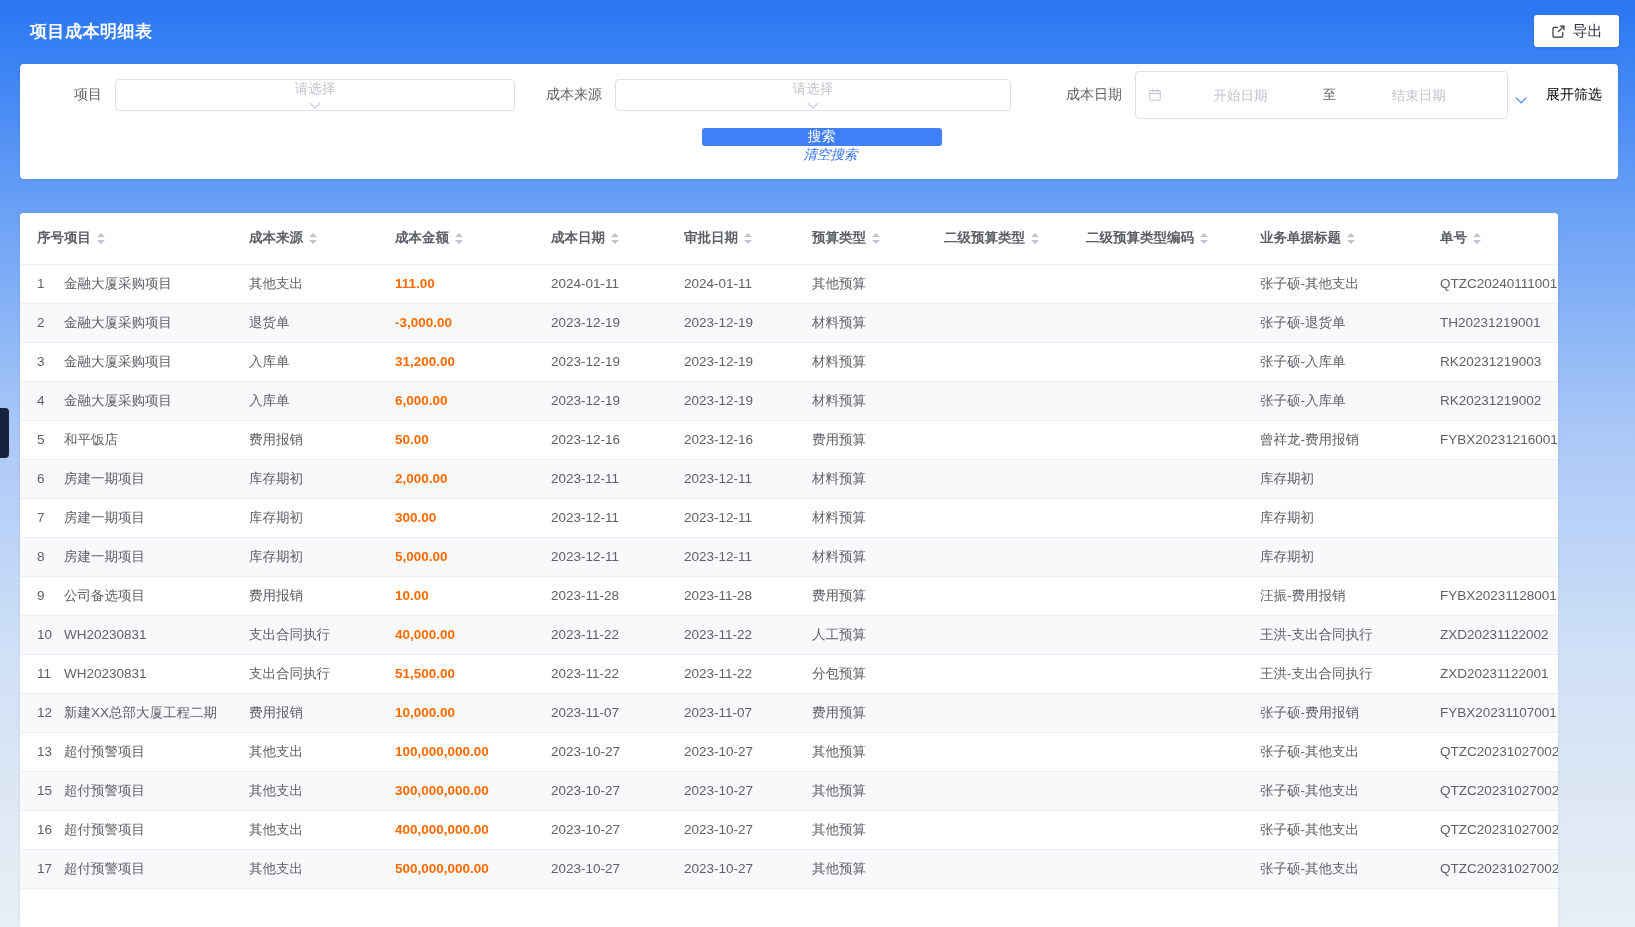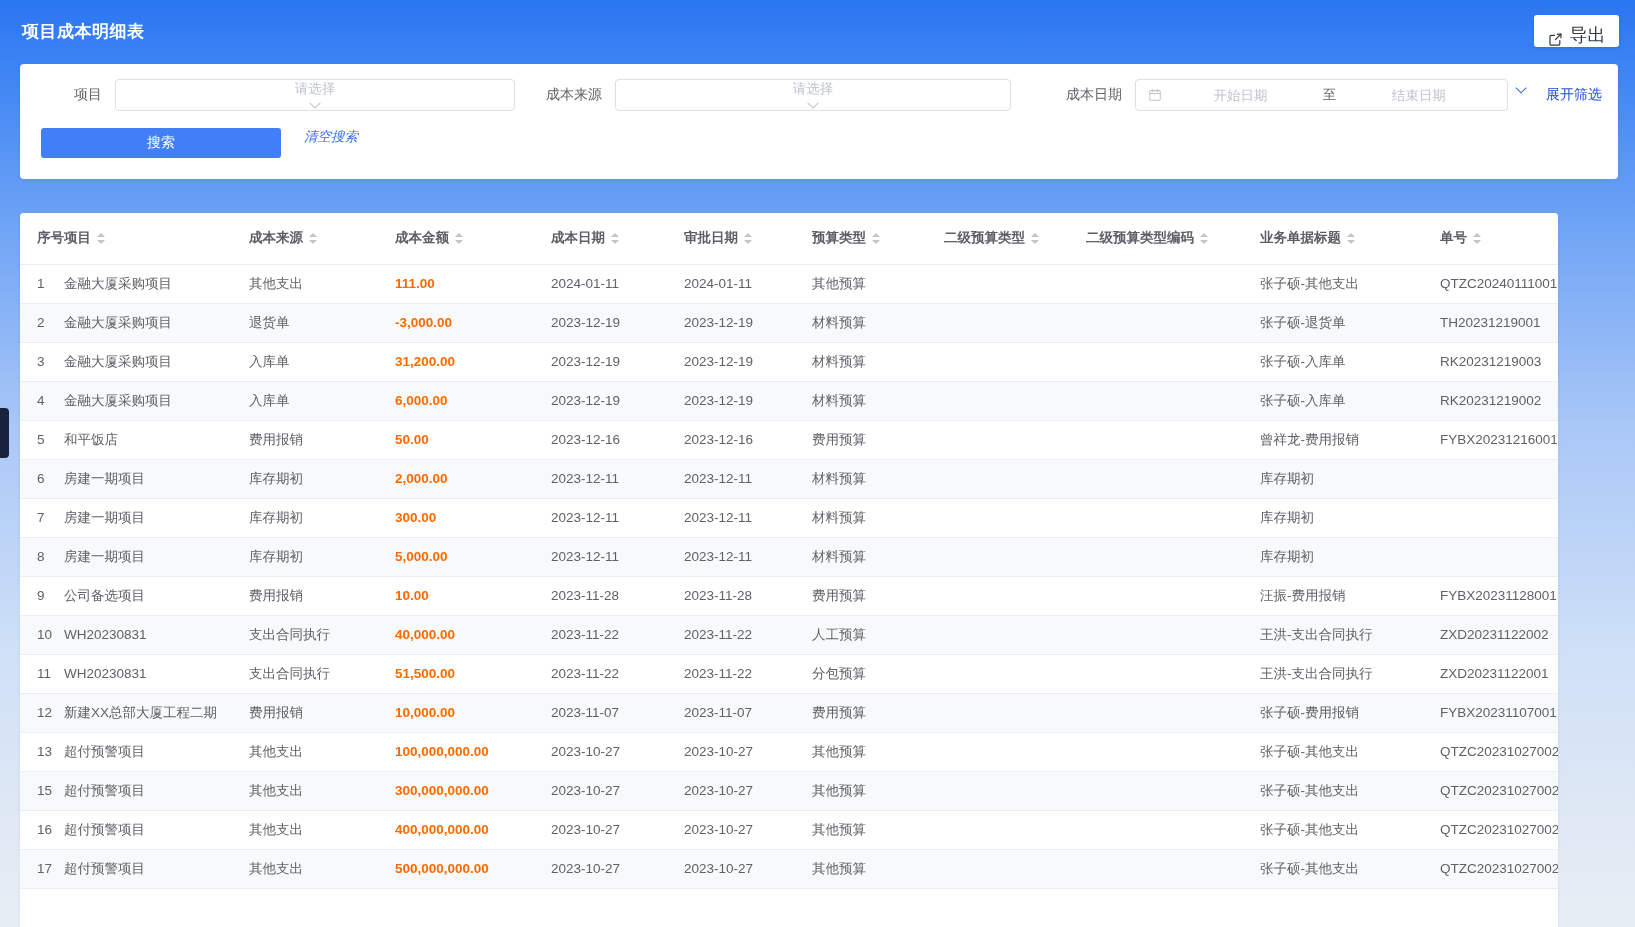--- a/index.html
+++ b/index.html
@@ -3,50 +3,50 @@
 <meta charset="utf-8">
 <style>
   * { margin:0; padding:0; box-sizing:border-box; }
   html,body { width:1635px; height:927px; overflow:hidden; }
   body {
     font-family:"Liberation Sans","DejaVu Sans",sans-serif;
     background:linear-gradient(180deg,#2a76f1 0%,#3c83f4 7%,#6ea3f5 24%,#a9c7f7 46%,#cfe0f7 70%,#dfe8f4 88%,#e8eef5 100%);
     position:relative;
   }
   
-  .app-header { position:absolute; top:0; left:0; right:0; height:62px;
+  .app-header { position:absolute; top:0; left:8px; right:0; height:62px;
     display:flex; align-items:center; justify-content:space-between; padding:0 16px 0 22px; }
   .page-title { color:#fff; font-size:17px; font-weight:bold; letter-spacing:.5px; }
   .export-btn { background:#fff; border:none; border-radius:3px; height:32px; min-width:85px;
-    display:flex; align-items:flex-end; justify-content:center; gap:7px; color:#33373d;
-    font-size:18px; cursor:pointer; box-shadow:0 1px 3px rgba(0,30,80,.15); }
+    display:flex; align-items:center; justify-content:center; gap:7px; color:#33373d;
+    font-size:15px; cursor:pointer; box-shadow:0 1px 3px rgba(0,30,80,.15); }
   
   .filter-card { position:absolute; left:20px; top:64px; width:1598px; height:115px;
     background:#fff; border-radius:4px; padding:15px 16px 0; box-shadow:0 1px 4px rgba(0,21,64,.06); }
   .filter-row1 { display:flex; align-items:center; height:32px; }
   .f-label { font-size:14px; color:#606266; text-align:right; padding-right:13px; white-space:nowrap; }
   .lbl-project { width:79px; } .lbl-source { width:100px; } .lbl-date { width:124px; }
   .select-box { height:32px; border:1px solid #dcdfe6; border-radius:4px; background:#fff;
     display:flex; align-items:center; justify-content:space-between; padding:0 12px; cursor:pointer;flex-direction:column; }
   .sel-project { width:400px; } .sel-source { width:396px; }
   .placeholder { color:#bfc4cc; font-size:13.5px; }
   .chev { width:8px; height:8px; border-right:1.4px solid #c0c4cc; border-bottom:1.4px solid #c0c4cc;
     transform:rotate(45deg) translate(-2px,-2px); flex:none; }
-  .daterange { width:373px; height:32px; border:1px solid #dcdfe6; border-radius:4px; background:#fff;
+  .daterange { width:373px; height:48px; border:1px solid #dcdfe6; border-radius:4px; background:#fff;
     display:flex; align-items:center; padding:0 12px; }
   .daterange input { border:none; outline:none; background:transparent; flex:1; min-width:0;
     text-align:center; font-size:13.5px; color:#606266; font-family:inherit; }
   .daterange input::placeholder { color:#bfc4cc; }
   .date-sep { font-size:13.5px; color:#606266; padding:0 6px; }
   .cal-icon { flex:none; margin-right:2px; }
-  .expand-link { margin-left:auto; display:flex; align-items:flex-start; gap:23px; color:#1d4ed8;
+  .expand-link { margin-left:auto; display:flex; align-items:flex-end; gap:23px; color:#000000;
     font-size:14px; cursor:pointer; white-space:nowrap; }
   .chev-blue { width:8px; height:8px; border-right:1.6px solid #3370ff; border-bottom:1.6px solid #3370ff;
     transform:rotate(45deg) translateY(-3px); }
-  .filter-row2 { display:flex; margin-top:17px; height:30px; }
+  .filter-row2 { display:flex; align-items:center; margin-top:17px; height:30px;flex-direction:column; }
   .search-btn { margin-left:5px; width:240px; height:30px; background:#417ff7; color:#fff;
     border:none; border-radius:3px; font-size:14px; cursor:pointer; font-family:inherit; }
   .clear-link { margin-left:23px; color:#3370ff; font-size:13.5px; cursor:pointer;font-style:italic; }
   
   .table-card { position:absolute; left:20px; top:190px; width:1538px; height:715px;
     background:#fff; border-radius:4px 4px 0 0; overflow:hidden; box-shadow:0 1px 4px rgba(0,21,64,.06);margin-top:23px; }
   table { width:100%; border-collapse:collapse; table-layout:fixed; }
   th { height:51px; text-align:left; font-size:13.5px; font-weight:bold; color:#5c6066;
     background:#fff; border-bottom:1px solid #ebeef5; padding:0 8px 0 0; white-space:nowrap; overflow:hidden; }
   td { height:39px; font-size:13.5px; color:#5e6266; border-bottom:1px solid #ebeef5;

